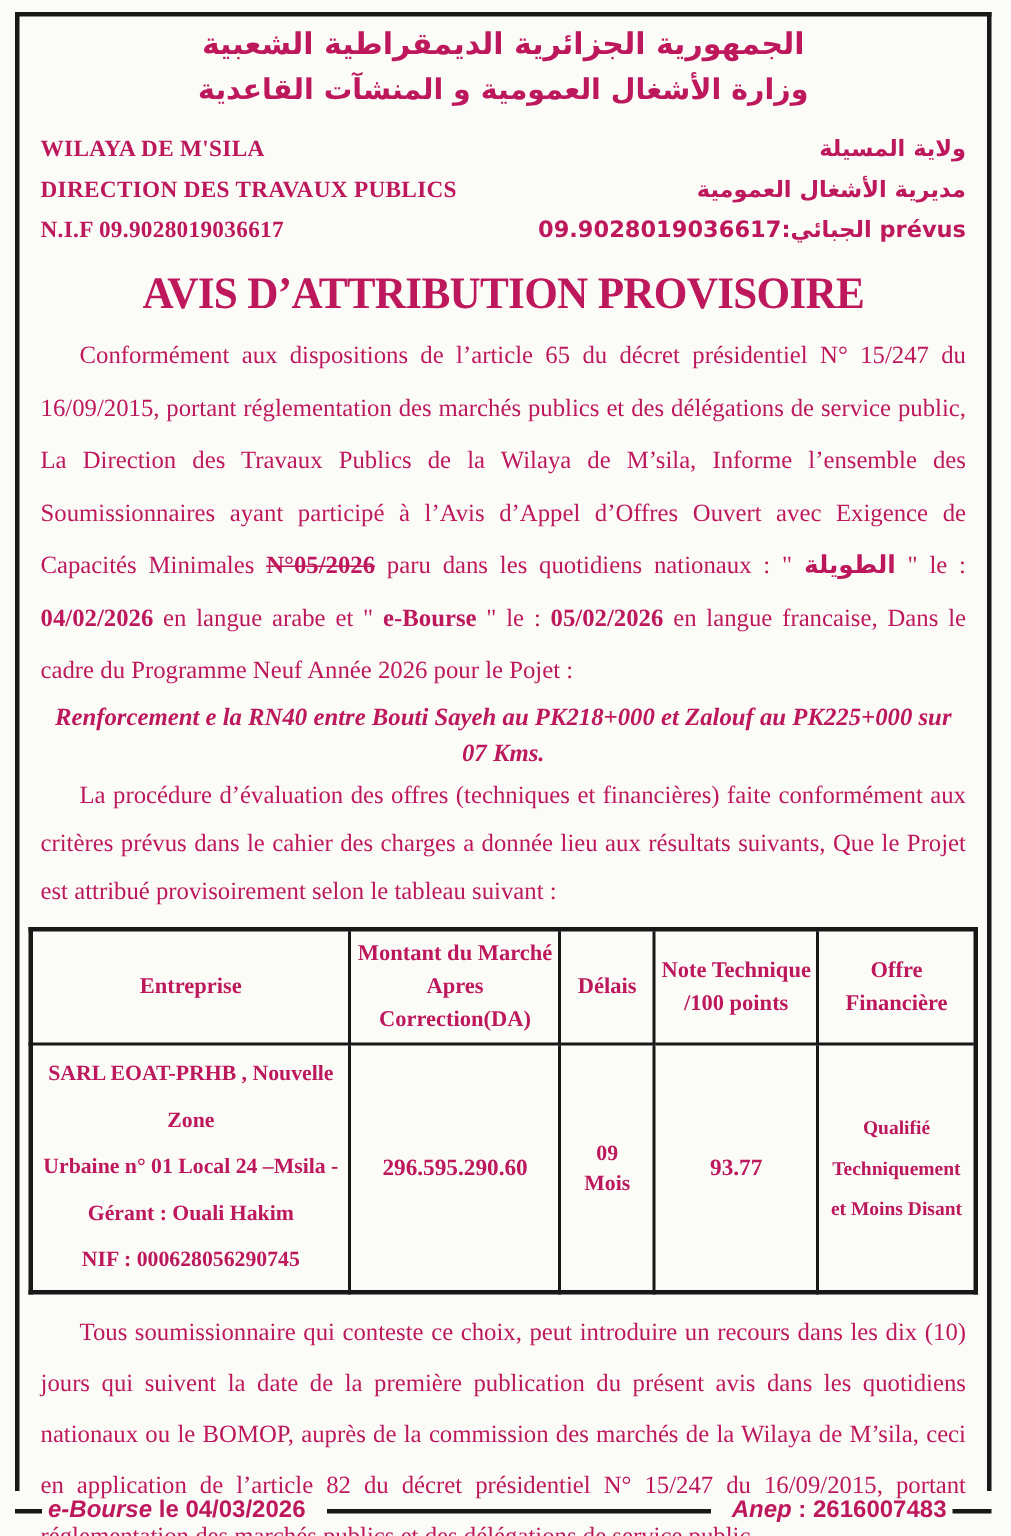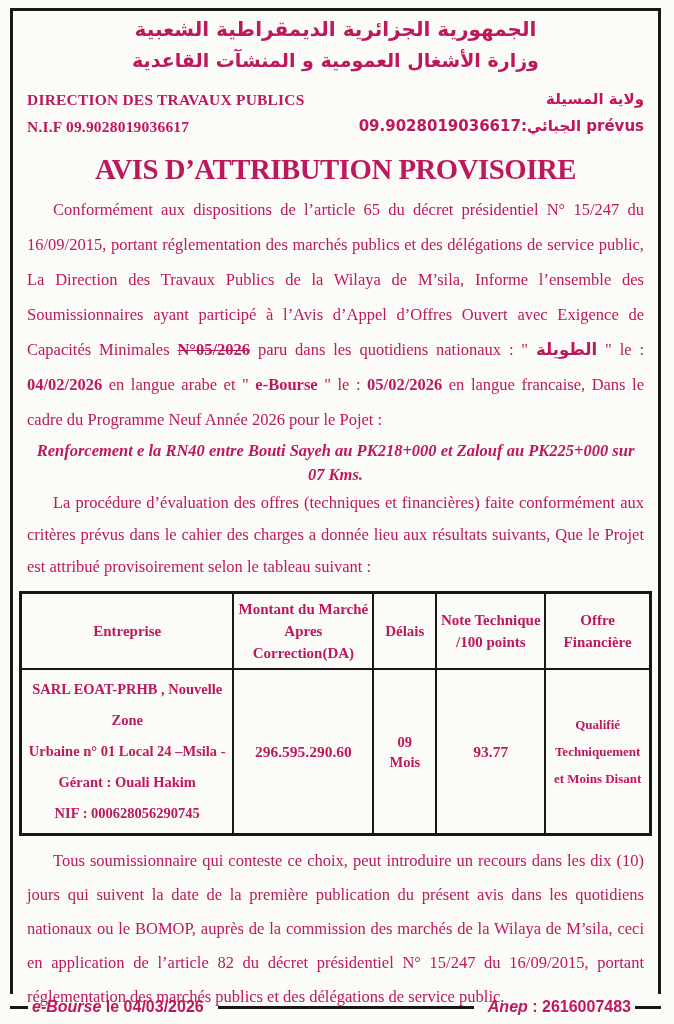--- a/index.html
+++ b/index.html
@@ -104,25 +104,27 @@
 <div class="page">
   <div class="frame"></div>
 
   <div class="content">
 
     <div class="ar-line1">الجمهورية الجزائرية الديمقراطية الشعبية</div>
     <div class="ar-line2">وزارة الأشغال العمومية و المنشآت القاعدية</div>
 
     <div class="org-row">
       <div class="org-fr">
+        <div>WILAYA DE M'SILA</div>
         <div>DIRECTION DES TRAVAUX PUBLICS</div>
         <div>N.I.F 09.9028019036617</div>
       </div>
       <div class="org-ar">
         <div>ولاية المسيلة</div>
+        <div>مديرية الأشغال العمومية</div>
         <div>prévus الجبائي:09.9028019036617</div>
       </div>
     </div>
 
     <div class="title">AVIS D’ATTRIBUTION PROVISOIRE</div>
 
     <div class="para p1"><span>Conformément aux dispositions de l’article 65 du décret présidentiel N° 15/247 du 16/09/2015, portant réglementation des marchés publics et des délégations de service  public, La Direction des Travaux Publics de la Wilaya de M’sila, Informe l’ensemble des Soumissionnaires ayant participé à l’Avis d’Appel d’Offres Ouvert avec Exigence de  Capacités  Minimales  </span><span class="b strike">N°05/2026</span><span> paru  dans les quotidiens  nationaux : " </span><span class="b">الطويلة</span><span> " le : </span><span class="b">04/02/2026</span><span>  en langue arabe et  " </span><span class="b">e-Bourse</span><span> "   le : </span><span class="b">05/02/2026</span><span>  en langue francaise, Dans le cadre du Programme Neuf Année 2026 pour le Pojet :</span></div>
 
     <div class="project-line">Renforcement e la RN40 entre Bouti Sayeh au PK218+000 et Zalouf au PK225+000 sur 07 Kms.</div>
 

